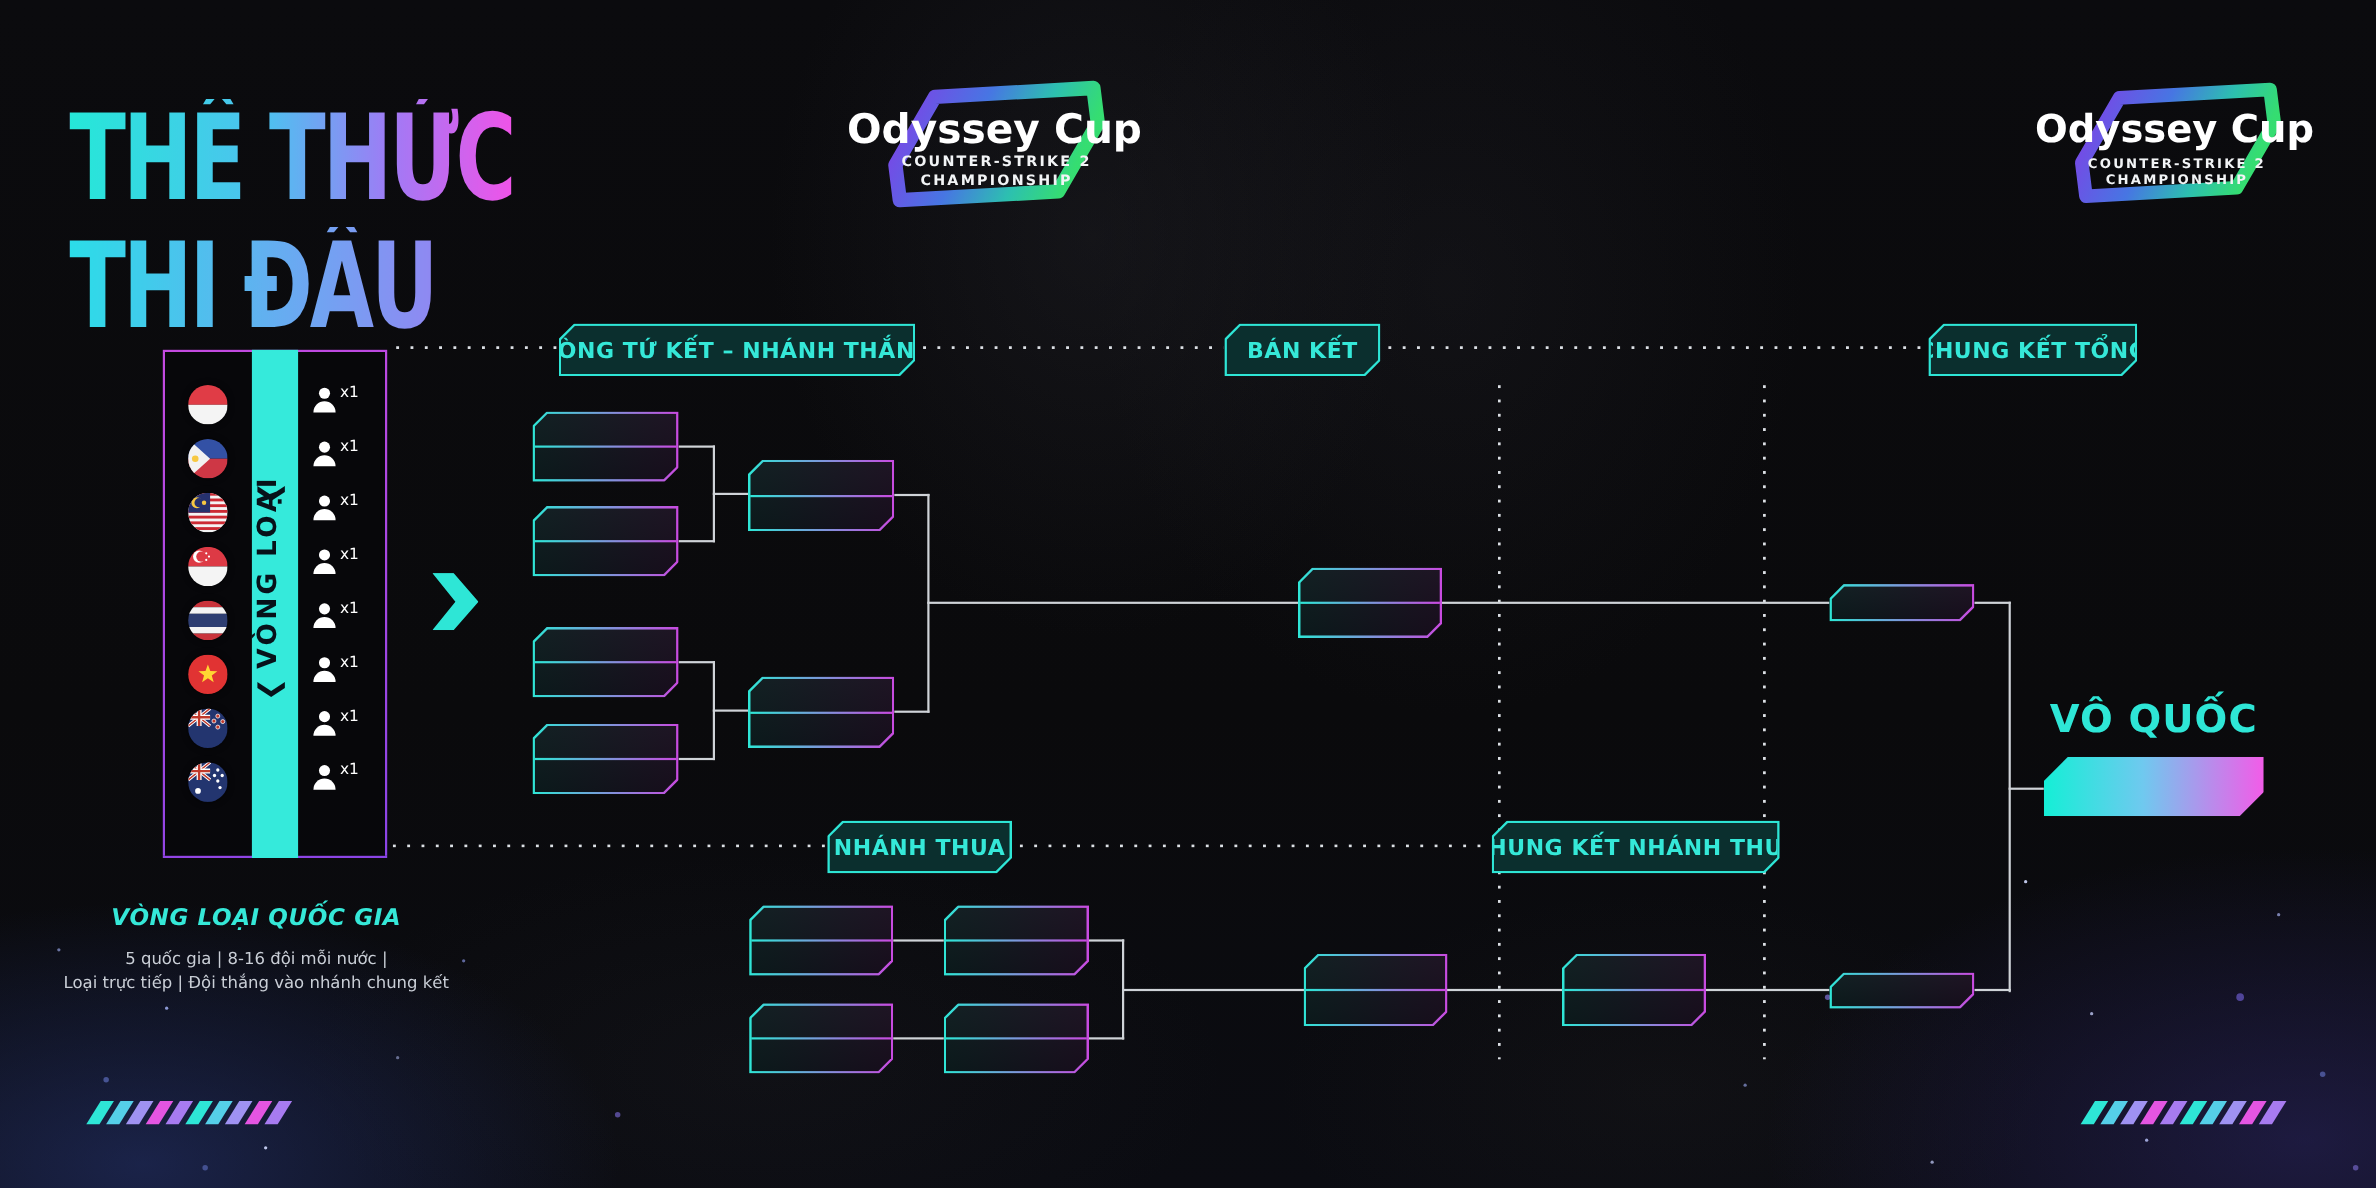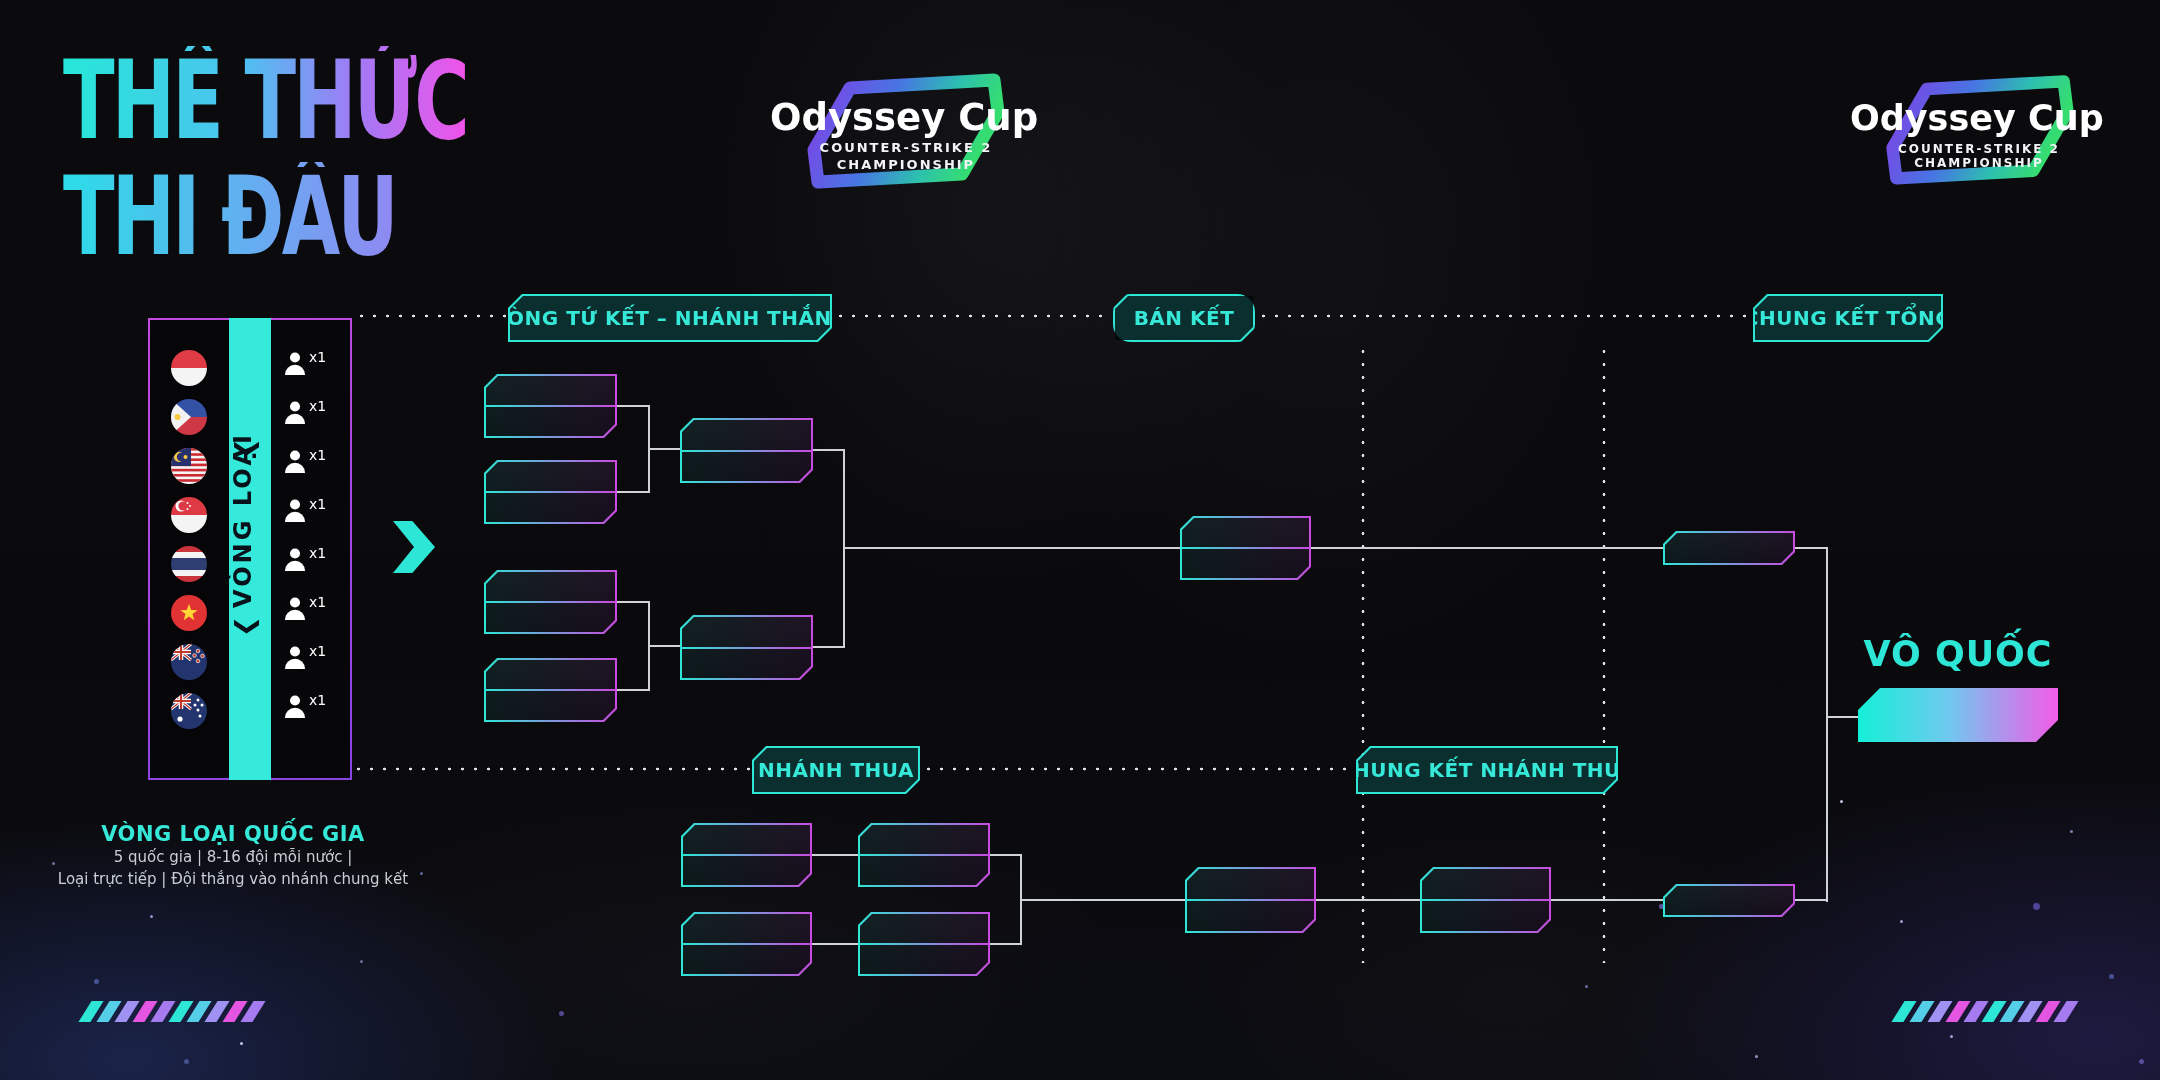--- a/index.html
+++ b/index.html
@@ -8,21 +8,21 @@
     font-family:"DejaVu Sans",sans-serif;
     background:
       radial-gradient(620px 340px at 6% 98%, rgba(42,58,128,.50), transparent 70%),
       radial-gradient(700px 380px at 97% 96%, rgba(52,44,120,.45), transparent 70%),
       radial-gradient(420px 520px at 46% 20%, rgba(46,46,54,.28), transparent 70%),
       radial-gradient(460px 560px at 61% 24%, rgba(40,40,48,.24), transparent 70%),
       radial-gradient(600px 280px at 32% 90%, rgba(40,40,44,.18), transparent 70%),
       radial-gradient(500px 260px at 70% 92%, rgba(52,48,44,.14), transparent 70%),
       linear-gradient(180deg,#0b0b0e 0%,#0a0a0c 60%,#0b0c12 100%);
   }
-  .abs{position:absolute;}
+  .abs{position:absolute;margin-top:44px;}
   
   .title-line{display:block;font-weight:bold;font-size:108px;line-height:1.02;
     letter-spacing:-4px;transform:scaleX(.70);transform-origin:left top;
     -webkit-background-clip:text;background-clip:text;color:transparent;white-space:nowrap;}
   .title-l1{background-image:linear-gradient(90deg,#25e8d8 0%,#4fc0f0 45%,#9f7bf5 72%,#f053e8 100%);}
   .title-l2{background-image:linear-gradient(90deg,#2bdde8 0%,#6fa5f2 55%,#a575f2 100%);}
   
   .logo{position:absolute;width:272px;height:160px;}
   .logo .emblem{position:absolute;left:14px;top:10px;}
   .logo .name{position:absolute;left:0;right:0;top:48px;text-align:left;color:#fff;
@@ -74,21 +74,21 @@
   .line{position:absolute;background:#cfd3d8;}
   .lh{height:2px;} .lv{width:2px;}
   .dots-h{position:absolute;height:4px;background-image:radial-gradient(circle,#dde1e6 1.3px,transparent 1.6px);
     background-size:13px 4px;background-repeat:repeat-x;}
   .dots-v{position:absolute;width:4px;background-image:radial-gradient(circle,#dde1e6 1.3px,transparent 1.6px);
     background-size:4px 13px;background-repeat:repeat-y;}
   .big-chev{position:absolute;left:393px;top:521px;width:42px;height:52px;background:#2ee6d6;
     clip-path:polygon(0 0,46% 0,100% 50%,46% 100%,0 100%,50% 50%);}
   
   .info{position:absolute;text-align:center;}
-  .info .head{color:#35e8d8;font-weight:bold;font-size:21px;letter-spacing:.5px;margin-bottom:0;white-space:nowrap;}
+  .info .head{color:#35e8d8;font-weight:bold;font-size:21px;letter-spacing:.5px;margin-bottom:14px;white-space:nowrap;font-style:italic;}
   .info .ln{color:#c9ced6;font-size:15px;line-height:22px;white-space:nowrap;}
   
   .stripes{position:absolute;top:1001px;width:190px;height:21px;display:flex;gap:6px;}
   .stripes i{display:block;width:12px;height:21px;transform:skewX(-32deg);}
   .stripes i:nth-child(5n+1){background:#2ee6d6;}
   .stripes i:nth-child(5n+2){background:#55cfe8;}
   .stripes i:nth-child(5n+3){background:#9f92f2;}
   .stripes i:nth-child(5n+4){background:#e455e2;}
   .stripes i:nth-child(5n+5){background:#a77bf0;}
   
@@ -321,21 +321,21 @@
         <span class="slot-count">x1</span>
       </div>
     </div>
   </div>
 
   <div class="big-chev"></div>
 
   <div class="rlabel" style="left:508px;top:294px;width:324px;height:48px;">
     <div class="in">VÒNG TỨ KẾT – NHÁNH THẮNG</div>
   </div>
-  <div class="rlabel" style="left:1113px;top:294px;width:142px;height:48px;border-radius:18px;">
+  <div class="rlabel" style="left:1113px;top:294px;width:142px;height:48px;">
     <div class="in">BÁN KẾT</div>
   </div>
   <div class="rlabel" style="left:1753px;top:294px;width:190px;height:48px;">
     <div class="in">CHUNG KẾT TỔNG</div>
   </div>
   <div class="rlabel" style="left:752px;top:746px;width:168px;height:48px;">
     <div class="in">NHÁNH THUA</div>
   </div>
   <div class="rlabel" style="left:1356px;top:746px;width:262px;height:48px;">
     <div class="in">CHUNG KẾT NHÁNH THUA</div>

